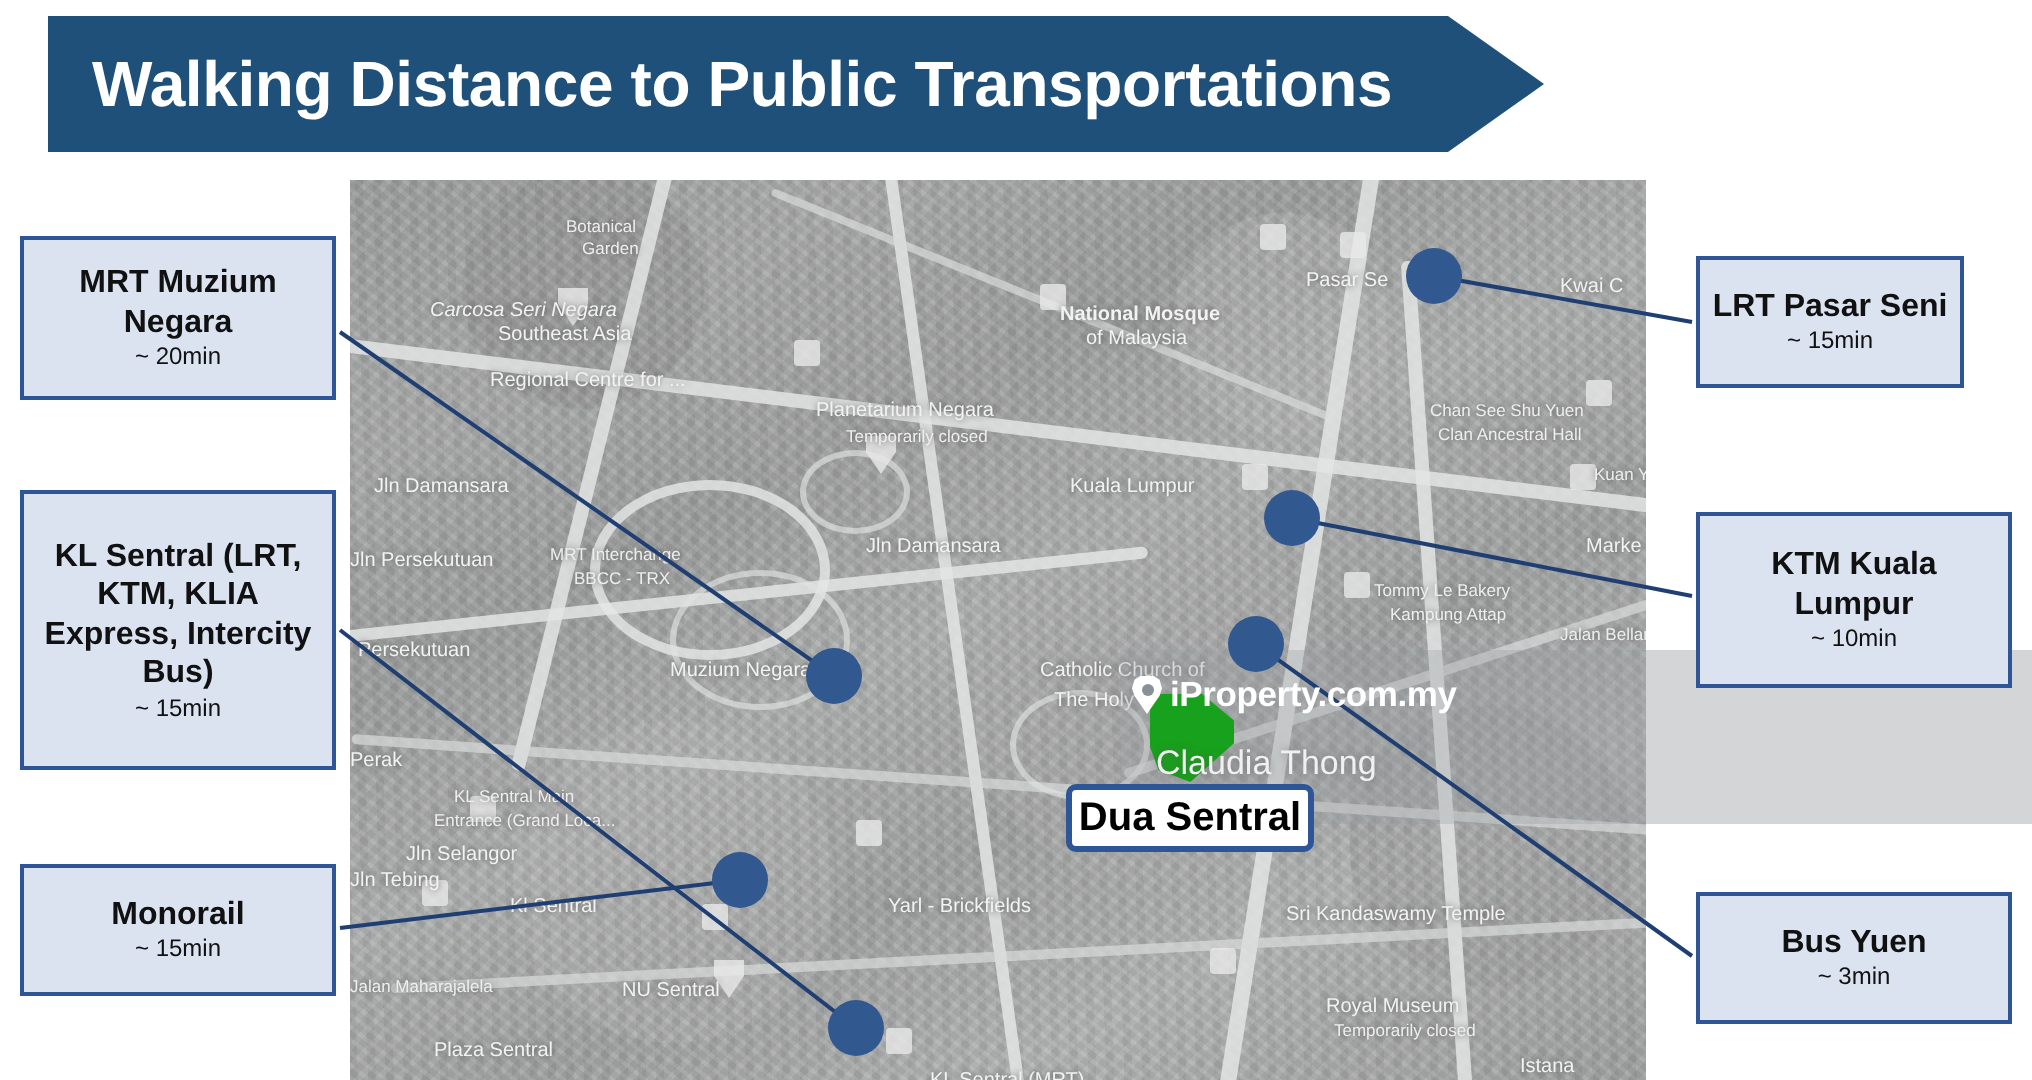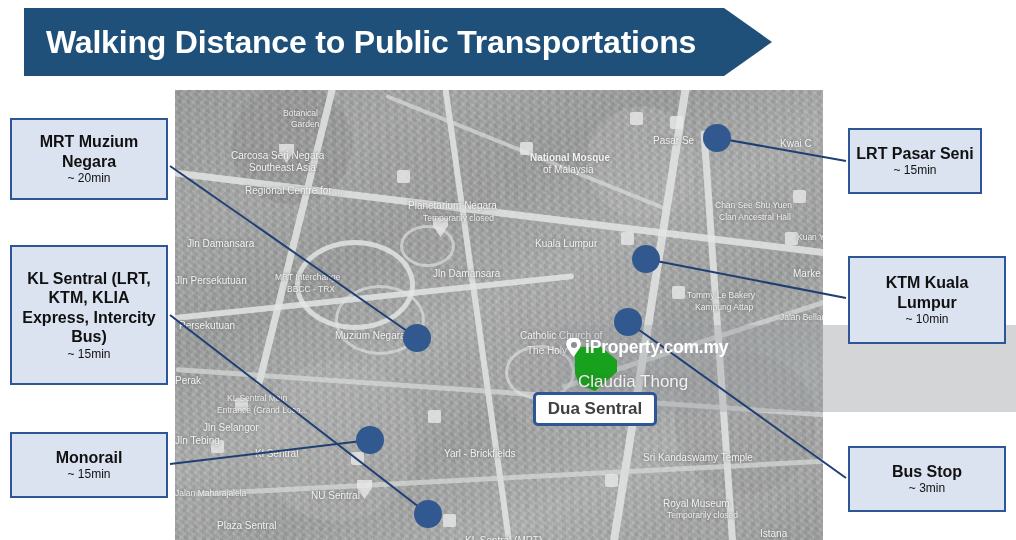--- a/index.html
+++ b/index.html
@@ -213,23 +213,23 @@
     width: 124px; height: 34px;
     background: #ffffff;
     border: 3px solid #2e5596;
     border-radius: 5px;
     display: flex;
     align-items: center;
     justify-content: center;
     z-index: 8;
   }
   .dua-sentral span {
-    font-size: 17px;
+    font-size: 20px;
     font-weight: bold;
-    color: #404040;
+    color: #000000;
     white-space: nowrap;
   }
 </style>
 </head>
 <body>
 
 <div id="root">
 
   <div class="title-banner">
     <div class="title-banner-text">Walking Distance to Public Transportations</div>
@@ -268,21 +268,21 @@
     <div class="poi-sq" style="left:36px; top:350px;"></div>
     <div class="poi-pin" style="left:182px; top:390px;"></div>
     <div class="poi-sq" style="left:176px; top:362px;"></div>
     <div class="poi-sq" style="left:430px; top:384px;"></div>
     <div class="poi-sq" style="left:268px; top:424px;"></div>
     <div class="poi-sq" style="left:253px; top:320px;"></div>
 
     <div id="map-labels">
         <div class="map-label sm" style="left: 108px; top: 18px;">Botanical</div>
         <div class="map-label sm" style="left: 116px; top: 29px;">Garden</div>
-        <div class="map-label" style="left: 56px; top: 60px;">Carcosa Seri Negara</div>
+        <div class="map-label" style="left: 40px; top: 60px; font-style: italic;">Carcosa Seri Negara</div>
         <div class="map-label" style="left: 74px; top: 72px;">Southeast Asia</div>
         <div class="map-label" style="left: 70px; top: 95px;">Regional Centre for ...</div>
         <div class="map-label" style="left: 355px; top: 62px; font-weight: bold;">National Mosque</div>
         <div class="map-label" style="left: 368px; top: 74px;">of Malaysia</div>
         <div class="map-label" style="left: 478px; top: 45px; text-align: right;">Pasar Se</div>
         <div class="map-label" style="left: 605px; top: 48px;">Kwai C</div>
         <div class="map-label sm" style="left: 540px; top: 110px;">Chan See Shu Yuen</div>
         <div class="map-label sm" style="left: 544px; top: 122px;">Clan Ancestral Hall</div>
         <div class="map-label sm" style="left: 622px; top: 142px;">Kuan Yin Te</div>
         <div class="map-label" style="left: 233px; top: 110px;">Planetarium Negara</div>
@@ -366,18 +366,18 @@
       </div>
       <div class="info-box" style="left: 848px; top: 128px; width: 134px; height: 66px;">
         <div class="info-title">LRT Pasar Seni</div>
         <div class="info-time">~ 15min</div>
       </div>
       <div class="info-box" style="left: 848px; top: 256px; width: 158px; height: 88px; text-align: center;">
         <div class="info-title">KTM Kuala Lumpur</div>
         <div class="info-time">~ 10min</div>
       </div>
       <div class="info-box" style="left: 848px; top: 446px; width: 158px; height: 66px;">
-        <div class="info-title">Bus Stop</div>
+        <div class="info-title">Bus Yuen</div>
         <div class="info-time">~ 3min</div>
       </div>
     </div>
 
 </div>
 
 </body></html>

